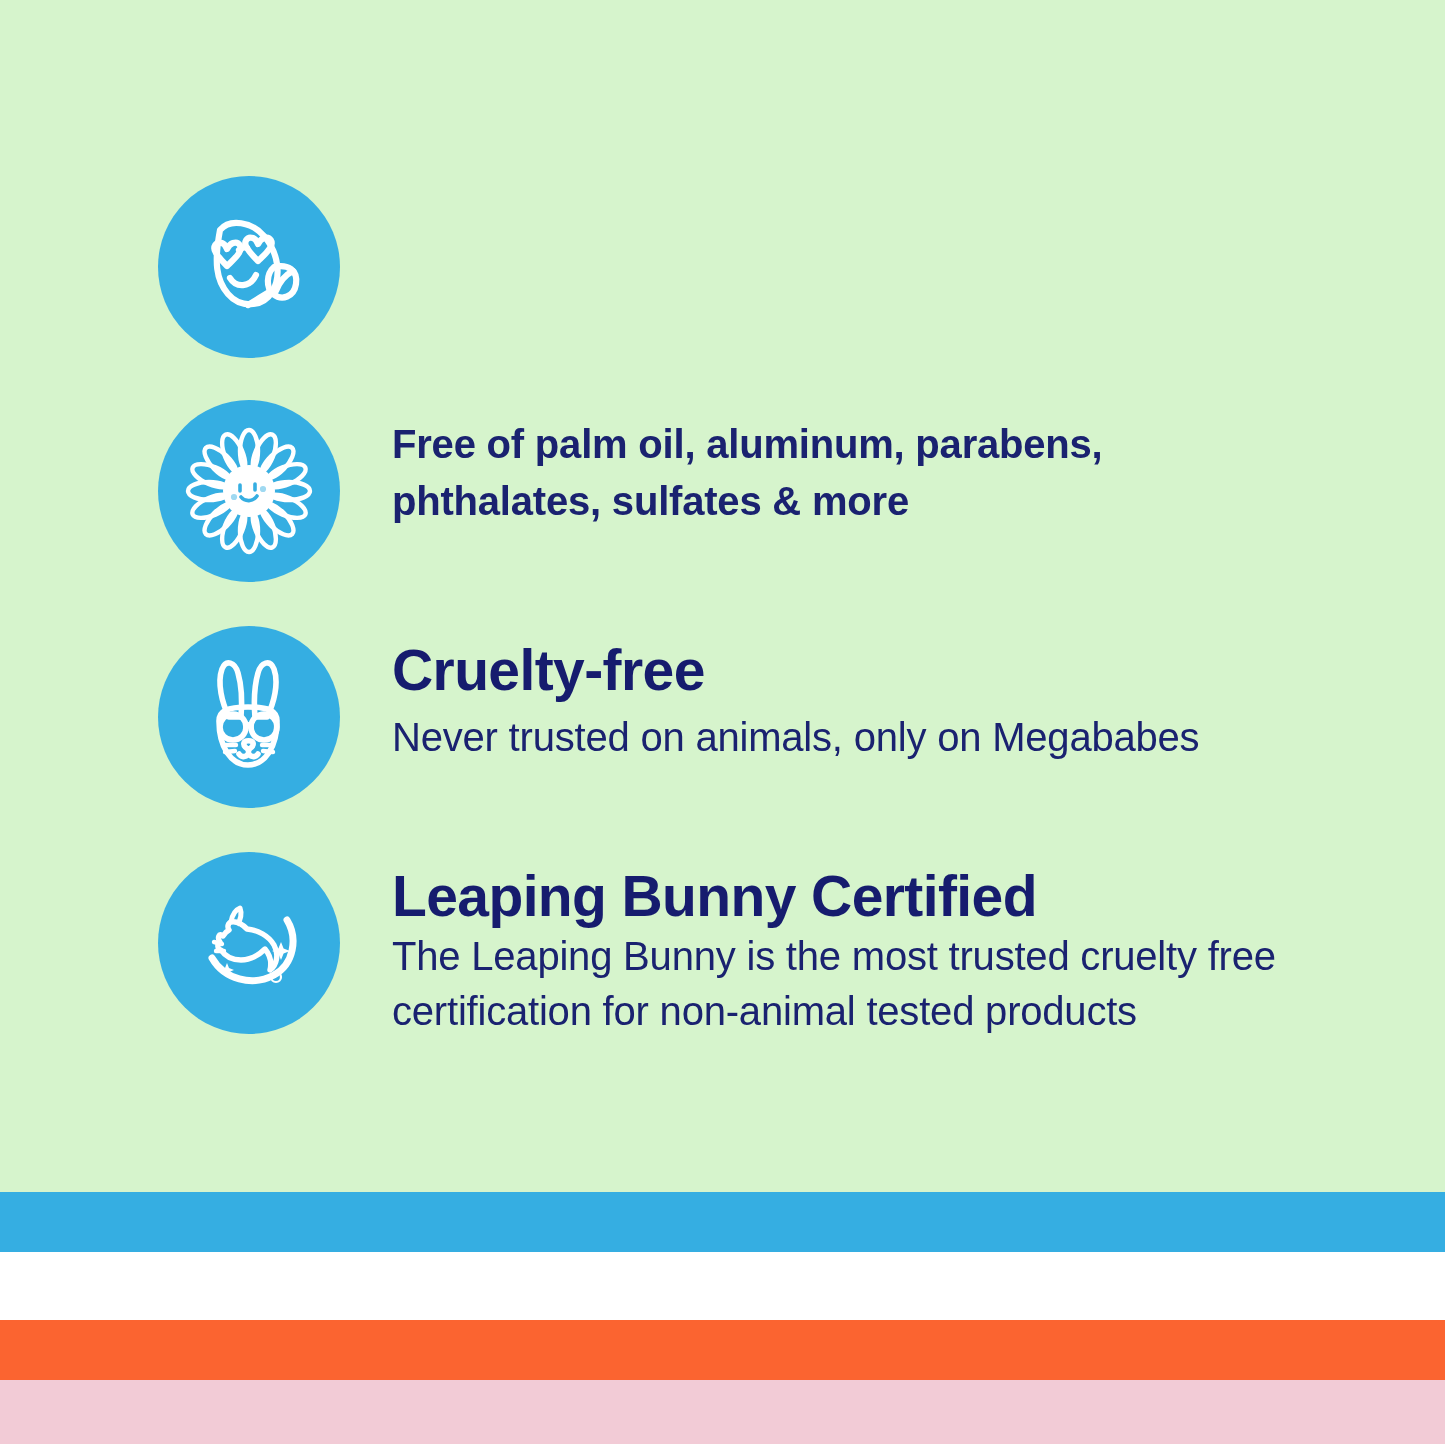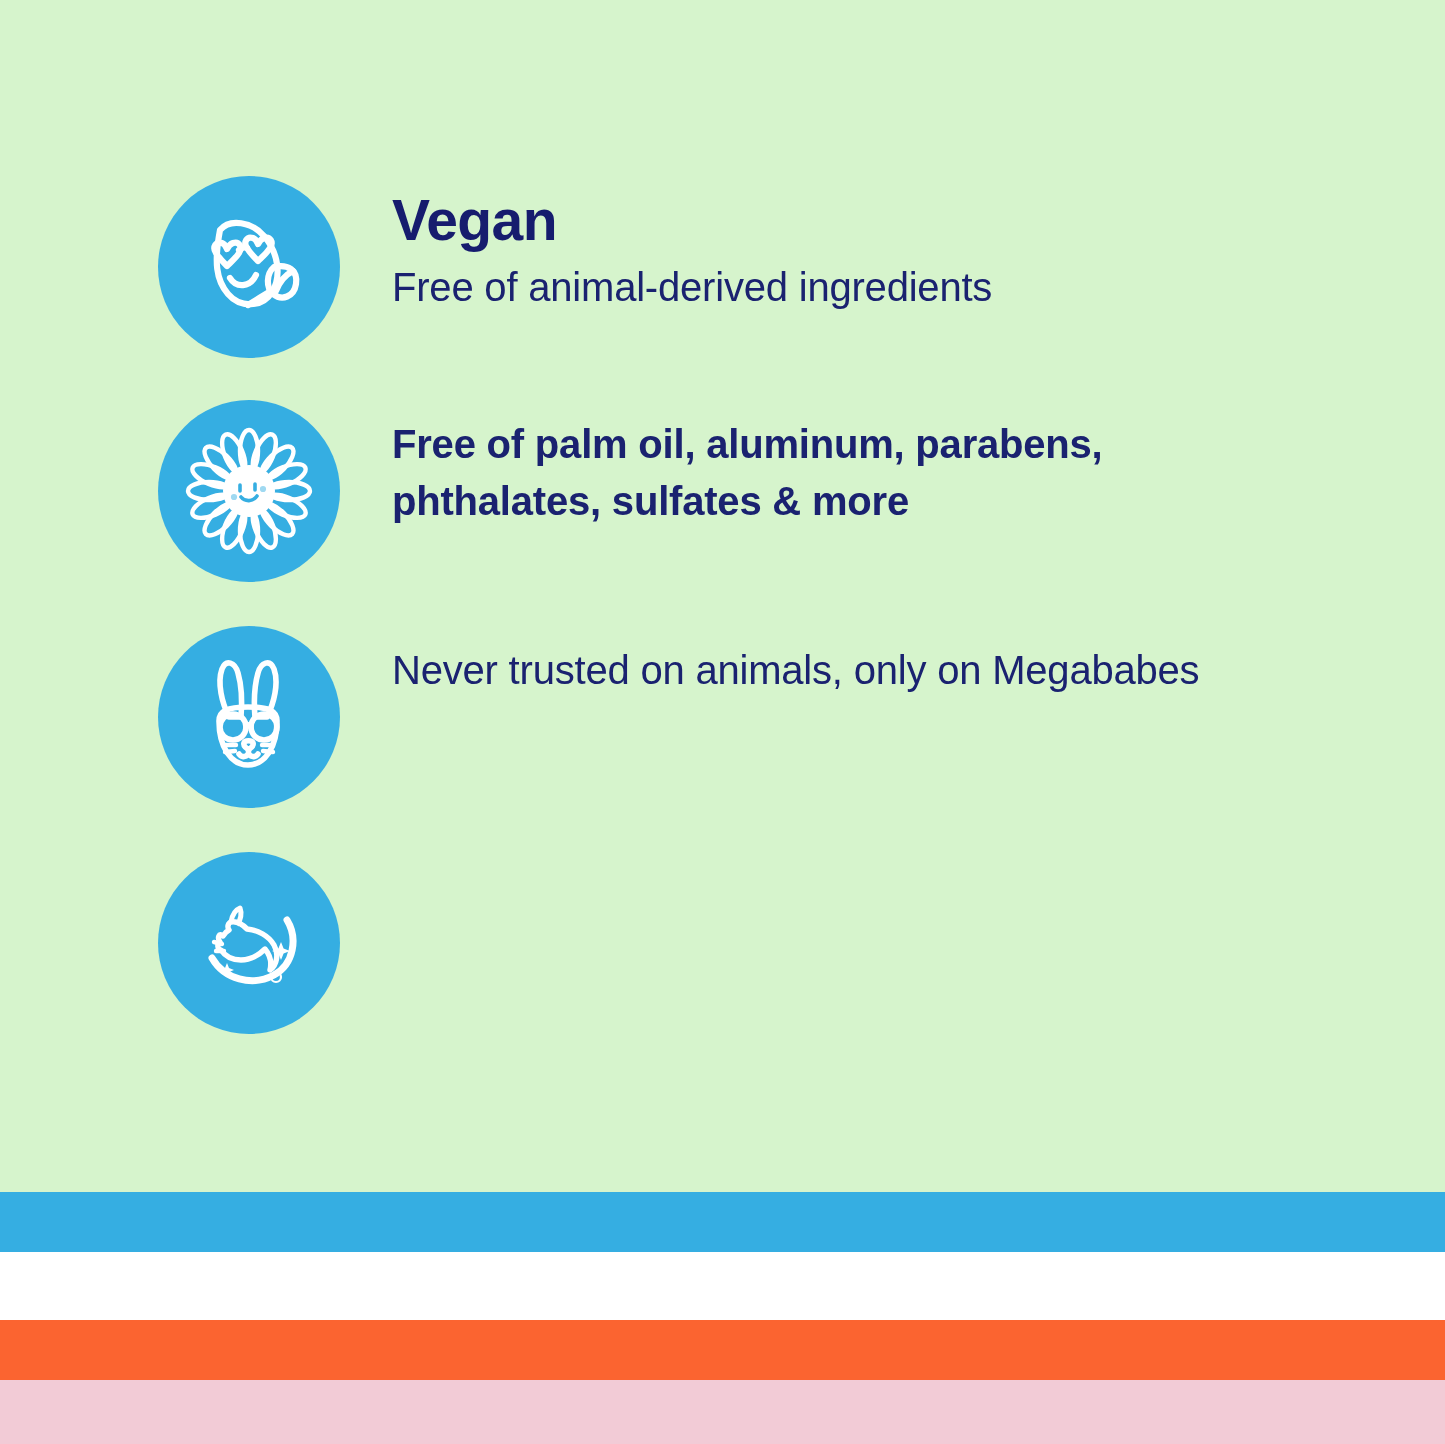--- a/index.html
+++ b/index.html
@@ -117,24 +117,20 @@
 
           <path d="M44 74 C50 84 64 84 70 71"></path>
 
           <path d="M62 101 C70 96 80 90 90 84"></path>
 
           <path d="M88 63 C102 60 112 66 110 80 C108 93 96 97 87 90 C80 84 80 70 88 63 Z"></path>
 
           <path d="M90 87 C93 79 99 71 107 67"></path>
         </svg>
       </div>
-      <div class="benefit-text">
-        <h2 class="benefit-title">Vegan</h2>
-        <p class="benefit-desc">Free of animal-derived ingredients</p>
-      </div>
     </div>
 
     <div class="benefit-row r2">
       <div class="icon-badge">
         <svg width="128" height="128" viewBox="0 0 128 128" fill="none" stroke="#ffffff" stroke-width="4.4" stroke-linecap="round" stroke-linejoin="round">
           <g>
             <g transform="translate(64,64)">
               <g>
                   <ellipse cx="0" cy="-40" rx="9" ry="21" transform="rotate(0)"></ellipse>
                 </g>
@@ -225,20 +221,21 @@
           <path d="M59.5 99 C56 103 52 102 50 99"></path>
           <path d="M59.5 99 C63 103 67 102 69 99"></path>
 
           <path d="M36 90 L47 90" stroke-width="4.4"></path>
           <path d="M36 97 L46 96" stroke-width="4.4"></path>
           <path d="M73 90 L84 90" stroke-width="4.4"></path>
           <path d="M74 96 L84 97" stroke-width="4.4"></path>
         </svg>
       </div>
       <div class="benefit-text">
+        <h2 class="benefit-title">Cruelty-free</h2>
         <p class="benefit-desc">Never trusted on animals, only on Megababes</p>
       </div>
     </div>
 
     <div class="benefit-row r4">
       <div class="icon-badge">
         <svg width="126" height="126" viewBox="0 0 126 126" fill="none">
 
           <path d="M101 40 C112 58 108 84 88 95 C66 107 38 99 26 78" stroke="#ffffff" stroke-width="7" stroke-linecap="round" fill="none"></path>
 
@@ -253,20 +250,22 @@
           <path d="M30 71 L38 71" stroke="#ffffff" stroke-width="4.4" stroke-linecap="round"></path>
 
           <path d="M95 62 L97.6 68.4 L104 71 L97.6 73.6 L95 80 L92.4 73.6 L86 71 L92.4 68.4 Z" fill="#ffffff"></path>
 
           <path d="M41 83 L43 88 L48 90 L43 92 L41 97 L39 92 L34 90 L39 88 Z" fill="#ffffff"></path>
 
           <circle cx="90" cy="97" r="5" stroke="#ffffff" stroke-width="2.2" fill="none"></circle>
         </svg>
       </div>
       <div class="benefit-text">
+        <h2 class="benefit-title">Leaping Bunny Certified</h2>
+        <p class="benefit-desc">The Leaping Bunny is the most trusted cruelty free certification for non-animal tested products</p>
       </div>
     </div>
 
   </div>
 
   <div class="stripes">
     <div class="stripe stripe-blue"></div>
     <div class="stripe stripe-white"></div>
     <div class="stripe stripe-orange"></div>
     <div class="stripe stripe-pink"></div>

